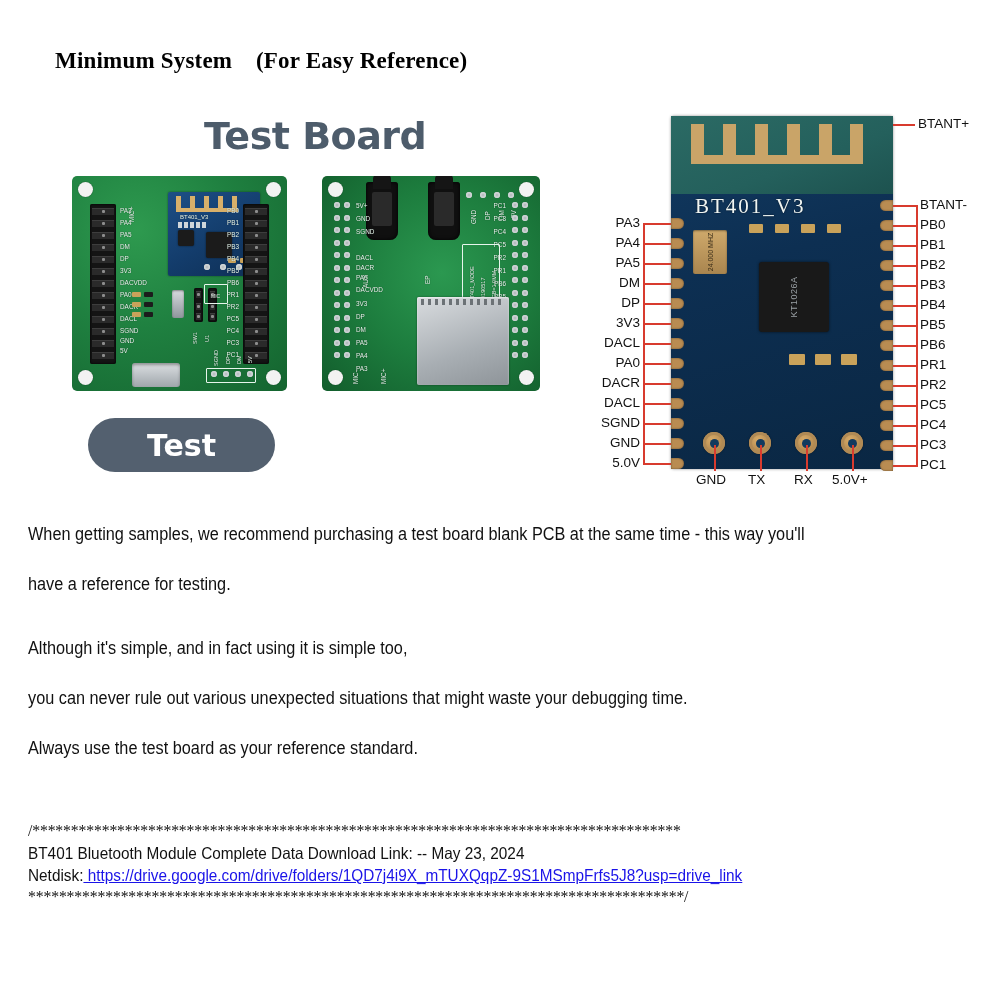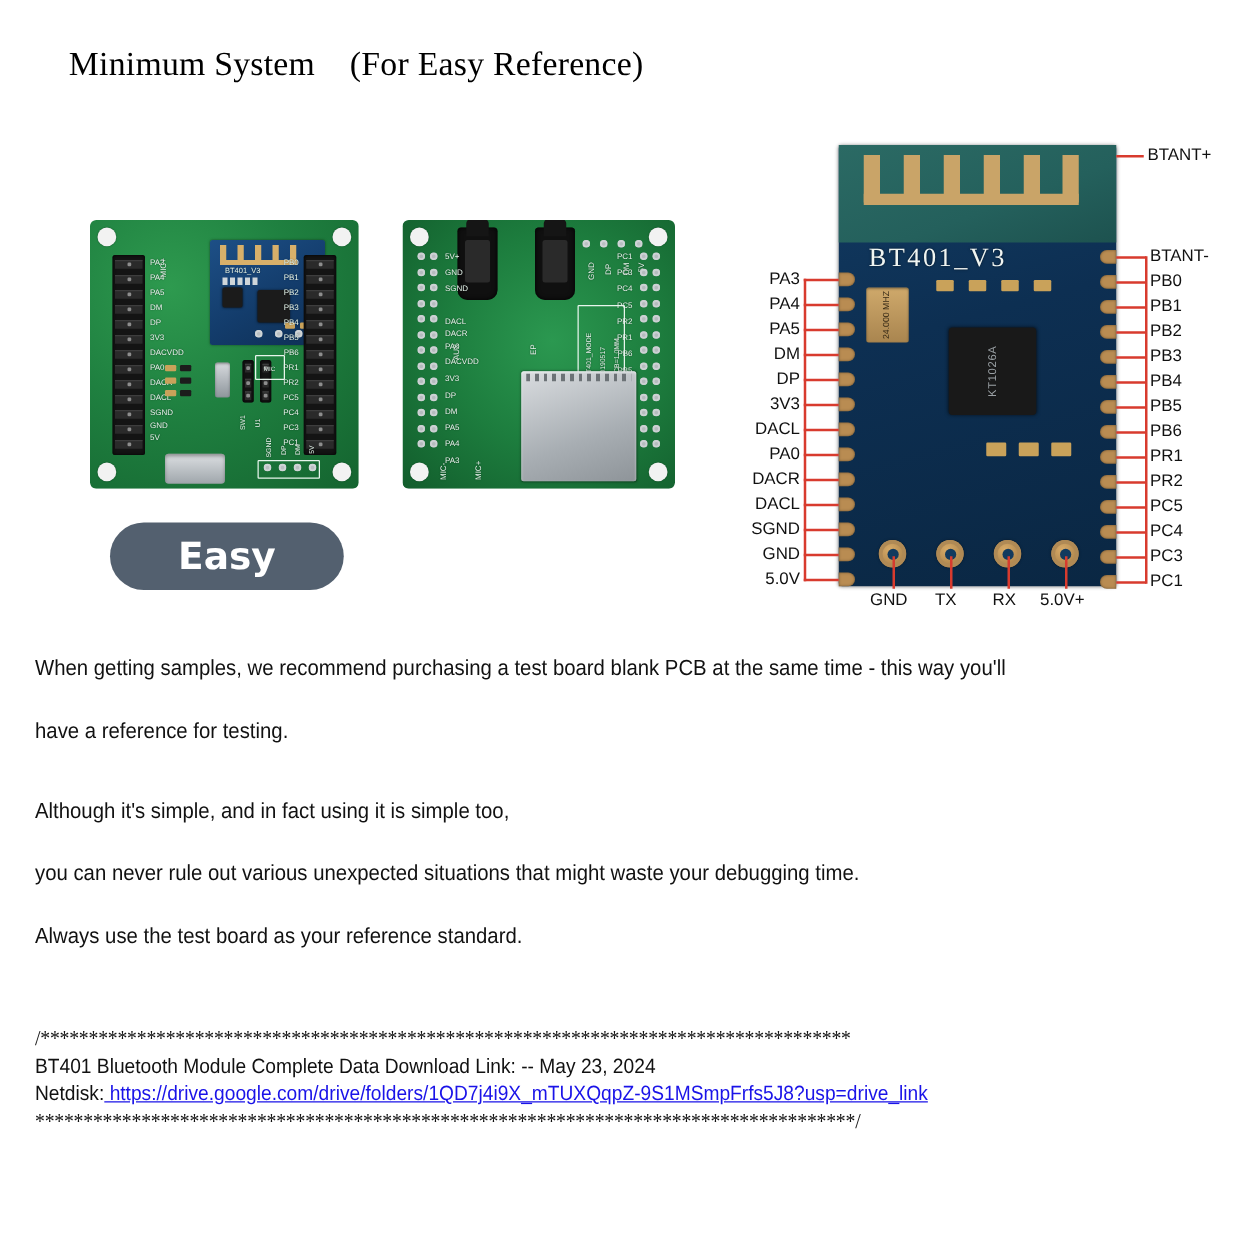--- a/index.html
+++ b/index.html
@@ -5,23 +5,23 @@
   html,body{margin:0;padding:0;}
   body{
     width:1000px;height:1000px;background:#ffffff;
     font-family:"Liberation Sans",sans-serif;
     color:#000;overflow:hidden;position:relative;
   }
   .page{position:relative;width:1000px;height:1000px;}
 
   
   .doc-title{
-    position:absolute;left:55px;top:36px;
+    position:absolute;left:55px;top:48px;
     font-family:"Liberation Serif",serif;
-    font-weight:normal;font-size:27px;letter-spacing:.2px;
+    font-weight:bold;font-size:23px;letter-spacing:.2px;
     white-space:pre;
   }
 
   
   .figure{position:absolute;left:0;top:100px;width:1000px;height:400px;}
 
   .testboard-title{
     position:absolute;left:204px;top:14px;
     font-size:38px;font-weight:bold;color:#4d5c6b;
     font-family:"DejaVu Sans",sans-serif;letter-spacing:-.5px;
@@ -239,20 +239,21 @@
 </style>
 </head>
 <body>
 
 <div class="page">
 
   <div class="doc-title">Minimum System    (For Easy Reference)</div>
 
   <div class="figure">
 
+    <div class="testboard-title">Test Board</div>
 
     <div class="board board-front">
       <div class="pcb"></div>
       <div class="mount m-tl"></div>
       <div class="mount m-tr"></div>
       <div class="mount m-bl"></div>
       <div class="mount m-br"></div>
 
       <div class="silk vert" style="left:27px;top:46px;">MIC-</div>
       <div class="silk vert" style="left:56px;top:46px;">MIC+</div>
@@ -608,21 +609,21 @@
       <div class="silk vert" style="left:157px;top:126px;font-size:5.5px;">20190517</div>
       <div class="silk vert" style="left:168px;top:126px;font-size:5.5px;">PCB=1.0MM</div>
 
       <div class="sdcard">
           <s></s>
         </div>
       <div class="silk vert" style="left:30px;top:208px;">MIC-</div>
       <div class="silk vert" style="left:58px;top:208px;">MIC+</div>
     </div>
 
-    <div class="pill pill-front">Easy</div>
+    <div class="pill pill-front">Test</div>
   </div>
 
   <div class="module">
 
     <div class="mod-pcb">
       <div class="mod-top">
         <div class="mod-ant">
           <b style="left:0"></b>
             <b style="left:32px"></b>
             <b style="left:64px"></b>

